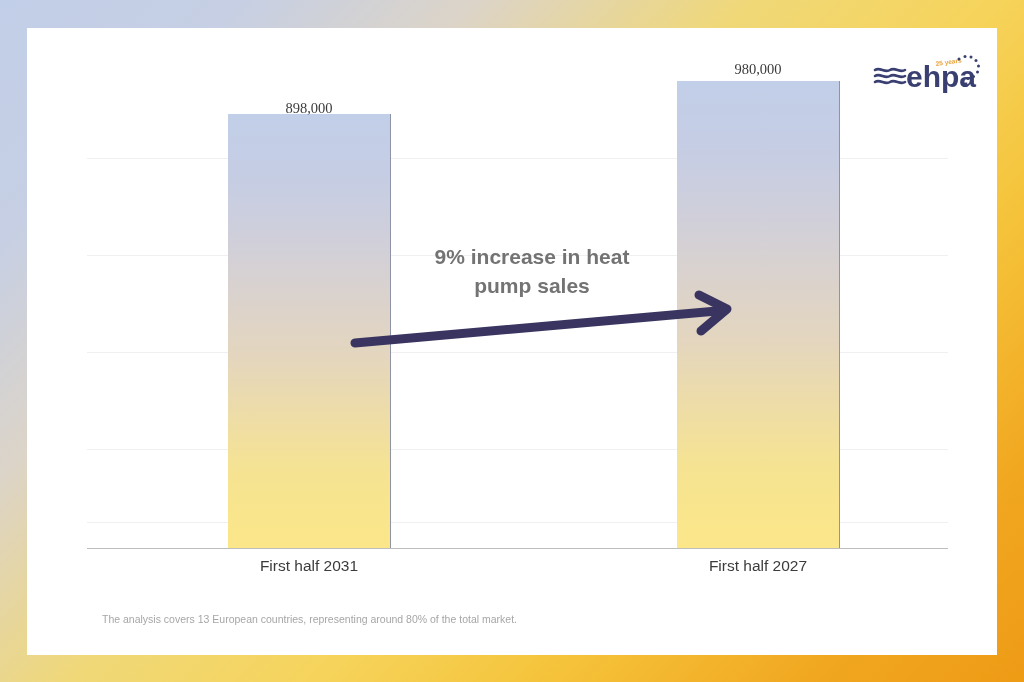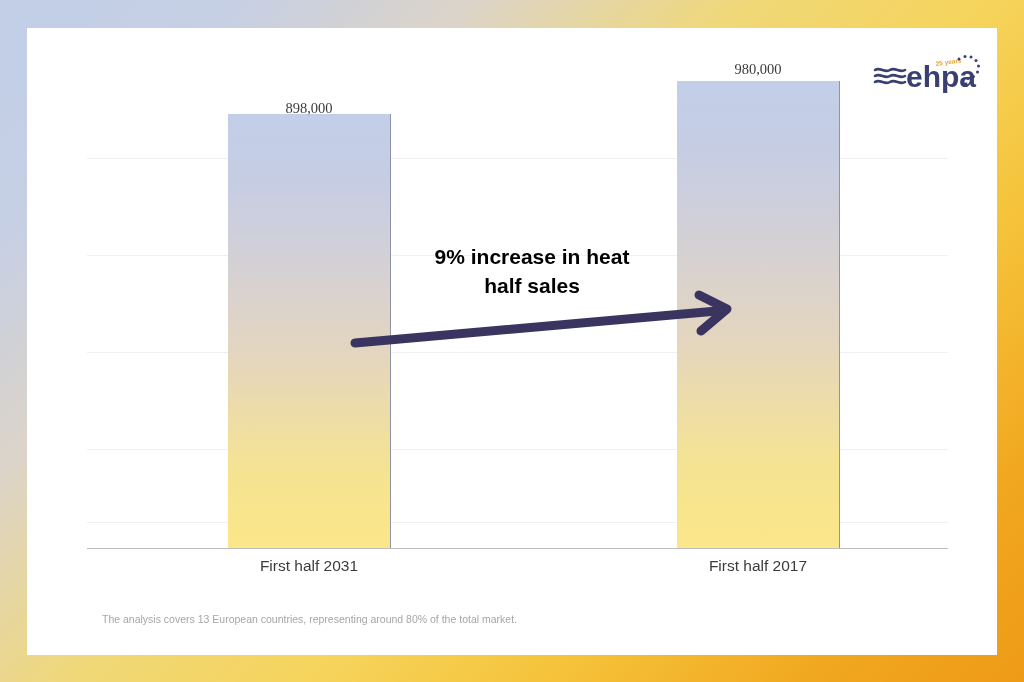--- a/index.html
+++ b/index.html
@@ -112,21 +112,21 @@
 
   
   #annotation-text {
     position: absolute;
     left: 355px;
     top: 215px;
     width: 300px;
     text-align: center;
     font-size: 21px;
     font-weight: bold;
-    color: #000000;
+    color: #737373;
     line-height: 1.38;
   }
 
   #arrow-svg {
     position: absolute;
     left: 320px;
     top: 265px;
     width: 400px;
     height: 60px;
     overflow: visible;
@@ -185,25 +185,25 @@
       <div class="gridline" style="top:494px"></div>
 
       <div class="axis-line"></div>
 
       <div class="bar" style="left:201px; width:162px; height:434px;"></div>
       <div class="bar-value" style="left:201px; top:72px; width:162px;">898,000</div>
       <div class="bar-cat" style="left:181px; top:529px; width:202px;">First half 2031</div>
 
       <div class="bar" style="left:650px; width:162px; height:467px;"></div>
       <div class="bar-value" style="left:650px; top:33px; width:162px;">980,000</div>
-      <div class="bar-cat" style="left:630px; top:529px; width:202px;">First half 2017</div>
+      <div class="bar-cat" style="left:630px; top:529px; width:202px;">First half 2027</div>
 
       <div id="annotation-text">
         <div>9% increase in heat</div>
-        <div>half sales</div>
+        <div>pump sales</div>
       </div>
 
       <svg id="arrow-svg" viewBox="0 0 400 60">
         <line x1="8" y1="50" x2="370" y2="18" stroke="#3a3560" stroke-width="9" stroke-linecap="round"></line>
         <polyline points="352,2 380,16 354,38" fill="none" stroke="#3a3560" stroke-width="9" stroke-linecap="round" stroke-linejoin="round"></polyline>
       </svg>
 
       <div id="footnote">The analysis covers 13 European countries, representing around 80% of the total market.</div>
 
     </div>

